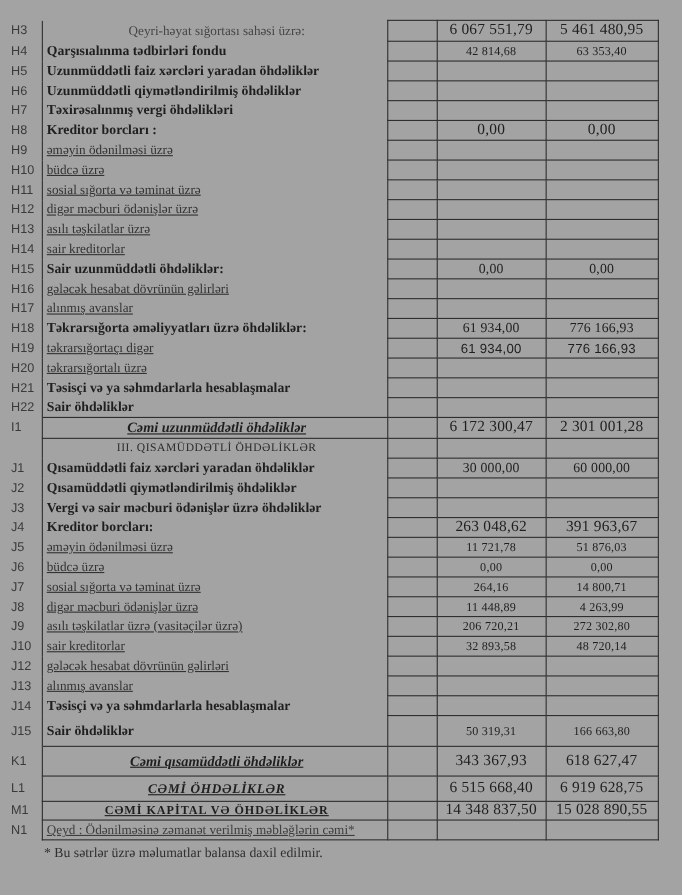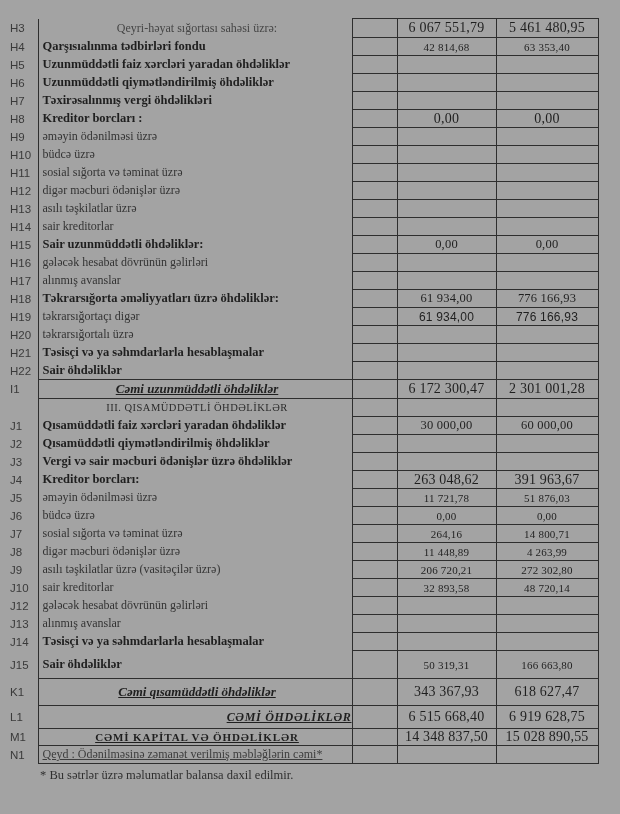--- a/index.html
+++ b/index.html
@@ -49,24 +49,24 @@
   td.cell{
     border:1px solid var(--line);
     text-align:center;
     font-size:12.5px;
     letter-spacing:0.2px;
   }
   tr.boxed td.desc{ border:1px solid var(--line);text-decoration:underline; }
 
   tr.k-plain td.desc{ text-align:center; font-weight:400; font-size:12px; color:#454545; }
   tr.k-bold td.desc{ font-weight:700; }
-  tr.k-indent td.desc{ font-weight:400; font-size:12px; color:#333; }
+  tr.k-indent td.desc{ font-weight:400; font-size:12px; color:#333;text-decoration:underline; }
   tr.k-total td.desc{ font-weight:700; font-style:italic; text-align:center; font-size:13px; }
   tr.k-section td.desc{ font-weight:400; text-align:center; font-size:10.5px; letter-spacing:0.5px; color:#2b2b2b; }
-  tr.k-caps-italic td.desc{ font-weight:700; font-style:italic; text-align:right; font-size:12px; letter-spacing:0.7px; }
+  tr.k-caps-italic td.desc{ font-weight:700; font-style:italic; text-align:center; font-size:12px; letter-spacing:0.7px; }
   tr.k-caps td.desc{ font-weight:700; text-align:center; font-size:11px; letter-spacing:0.9px; }
   tr.k-note td.desc{ font-weight:400; font-size:12px; color:#3d3d3d; }
 
   tr.vs-lg  td.val{ font-size:14px; }
   tr.vs-md  td.val{ font-size:12.5px; }
   tr.vs-sm  td.val{ font-size:11px; }
   tr.vs-sans td.val{ font-family:"Liberation Sans", sans-serif; font-size:12px; }
 
   .footnote{
     position:absolute;

